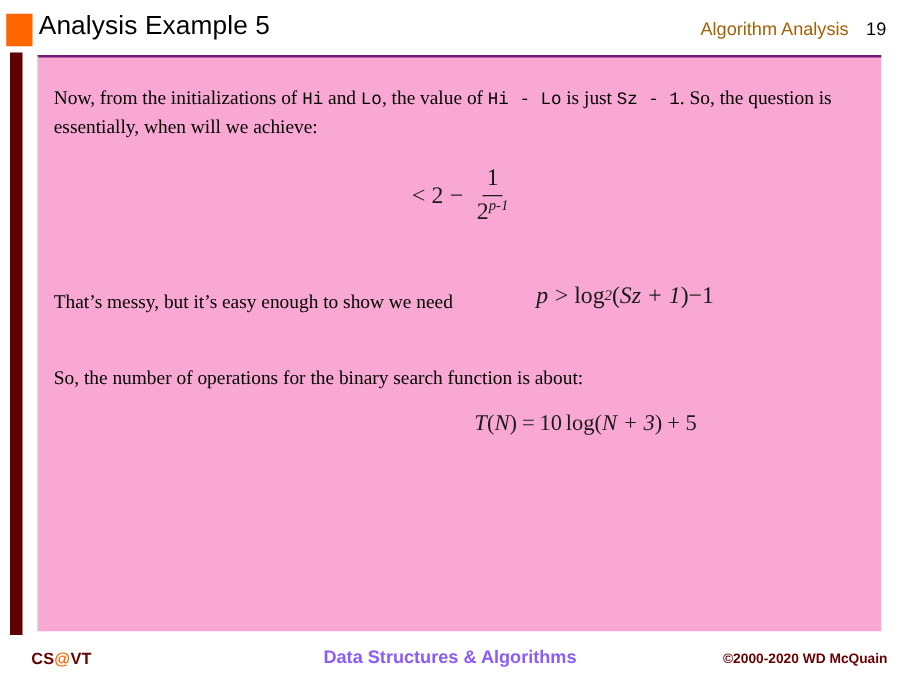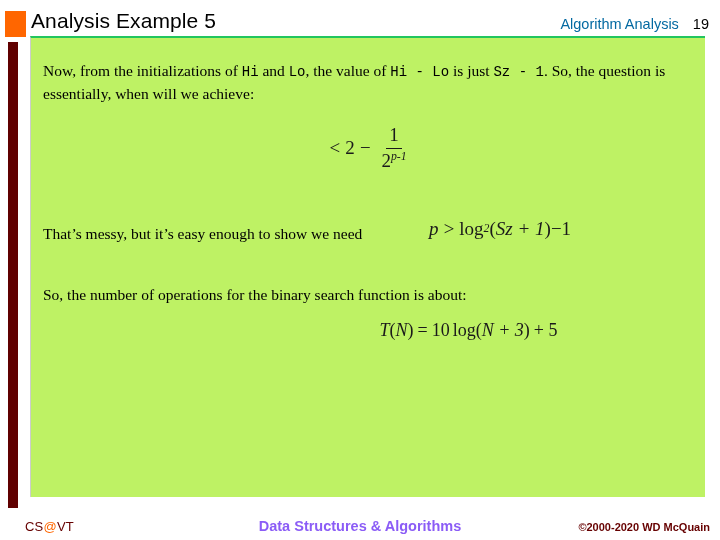--- a/index.html
+++ b/index.html
@@ -47,21 +47,21 @@
     right: 11px;
     top: 16px;
     display: flex;
     align-items: baseline;
     gap: 14px;
     white-space: nowrap;
   }
   #header-subject {
     font-family: "Liberation Sans", sans-serif;
     font-size: 14.5px;
-    color: #0369a1;
+    color: #a16207;
   }
   #slide-number {
     font-family: "Liberation Sans", sans-serif;
     font-size: 14.5px;
     color: #000000;
   }
 
   
   #left-accent-bar {
     position: absolute;
@@ -69,25 +69,25 @@
     top: 42px;
     width: 10px;
     height: 466px;
     background: #600000;
   }
 
   
   #content-panel {
     position: absolute;
     left: 30px;
-    top: 36px;
+    top: 44px;
     width: 675px;
     height: 461px;
-    background: #bef264;
-    border-top: 2px solid #22c55e;
+    background: #f9a8d4;
+    border-top: 2px solid #701a75;
     border-left: 1px solid #cccccc;
     box-sizing: border-box;
   }
 
   .body-text {
     position: absolute;
     font-family: "Liberation Serif", serif;
     font-size: 15.5px;
     color: #000000;
     line-height: 1.42;
@@ -182,21 +182,21 @@
     top: 508px;
     width: 720px;
     height: 32px;
   }
   #footer-logo {
     position: absolute;
     left: 25px;
     top: 11px;
     font-family: "Liberation Sans", sans-serif;
     font-size: 13px;
-    font-weight: normal;
+    font-weight: bold;
     color: #660000;
     white-space: nowrap;
     letter-spacing: 0.2px;
   }
   #footer-logo .at { color: #ff6600; }
   #footer-course {
     position: absolute;
     left: 0;
     top: 10px;
     width: 720px;

